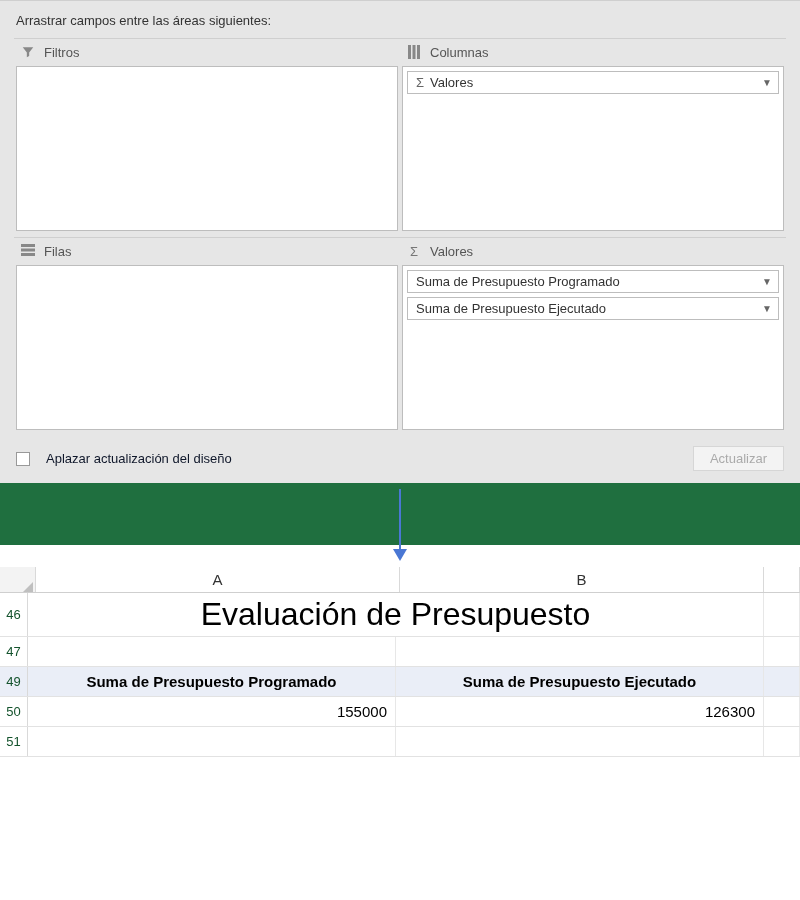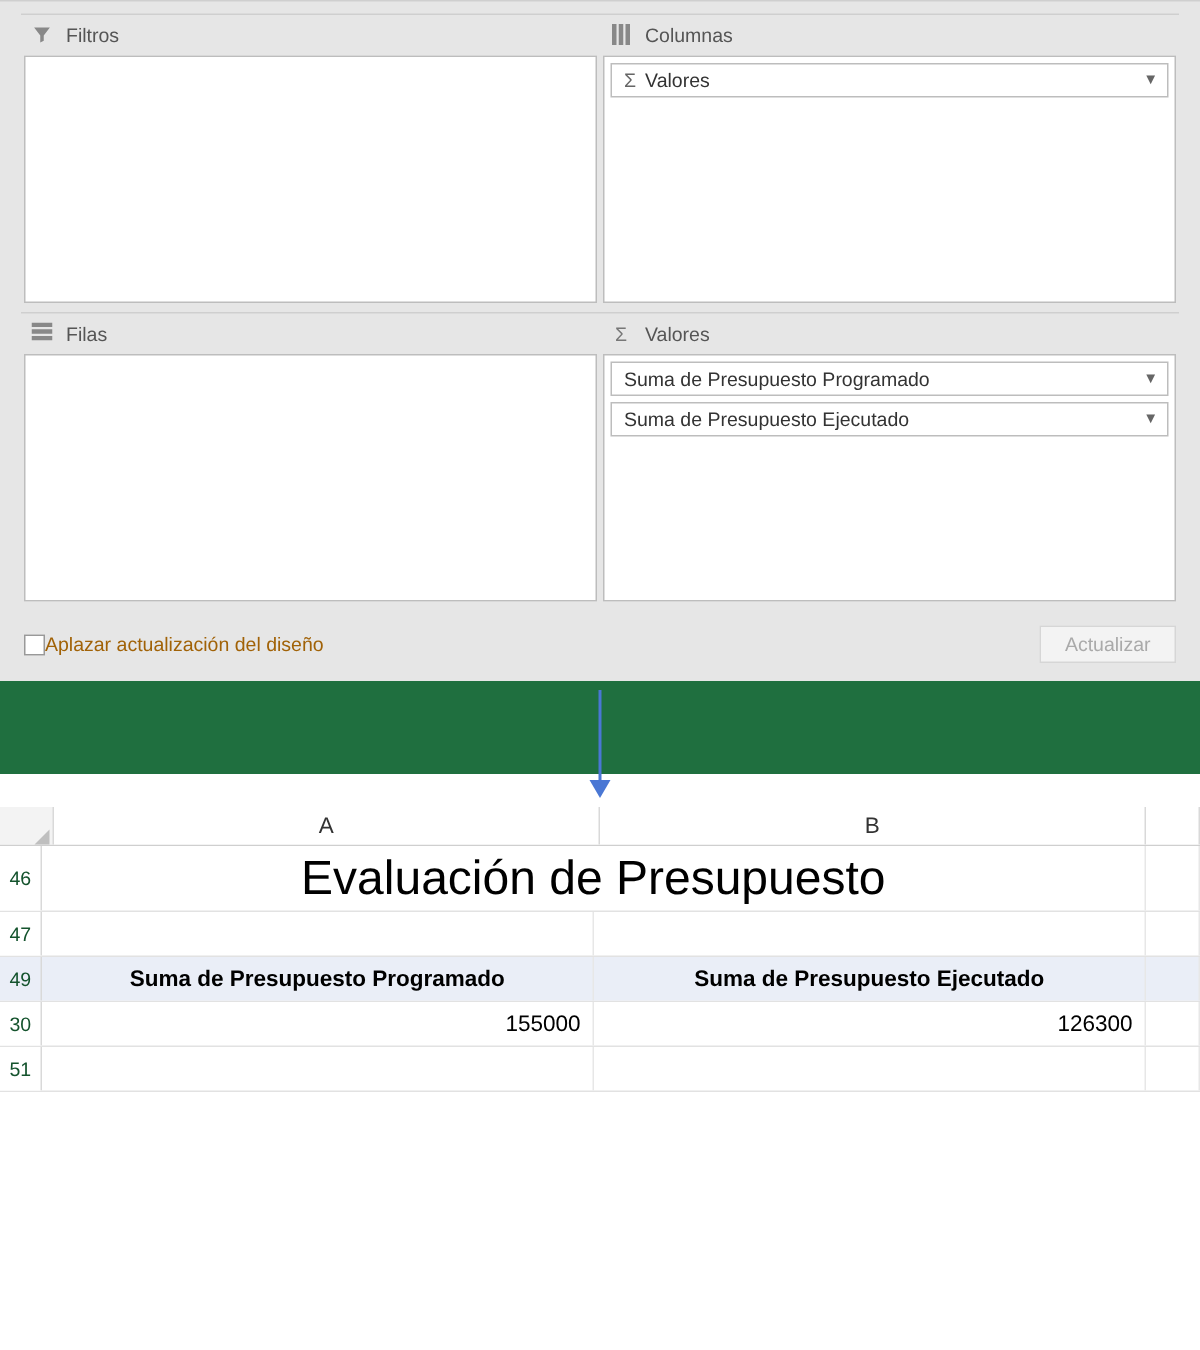--- a/index.html
+++ b/index.html
@@ -52,21 +52,21 @@
 }
 .field-pill .ico { color: #666; margin-right: 6px; }
 .field-pill .caret { color: #666; font-size: 10px; }
 
 .footer-row {
   display: flex;
   align-items: center;
   justify-content: space-between;
   padding: 10px 2px 2px 2px;
 }
-.chk-label { display: flex; align-items: center; gap: 0; font-size: 13px; color: #a16207; }
+.chk-label { display: flex; align-items: center; gap: 16px; font-size: 13px; color: #0f172a; }
 .chk {
   width: 14px; height: 14px;
   border: 1px solid #999; background: #fff;
 }
 .btn-update {
   font-size: 13px; color: #aaa;
   background: #f3f3f3;
   border: 1px solid #d6d6d6;
   padding: 4px 16px;
 }
@@ -145,20 +145,21 @@
 }
 .row.big { min-height: 44px; }
 .row.hdr .cell { background: #eaeef7; font-weight: 700; }
 .row.hdr .rh { background:#eaeef7;}
 .num { justify-content: flex-end; }
 </style>
 </head>
 <body>
 
 <div class="pivot-pane">
+  <div class="hint">Arrastrar campos entre las áreas siguientes:</div>
 
   <div class="areas">
 
     <div class="area">
       <div class="area-header">
         <span class="ico">
           <svg width="14" height="14" viewBox="0 0 24 24">
               <path fill="#888" d="M3 4h18l-7 9v6l-4 2v-8z"></path>
             </svg>
         </span>
@@ -256,21 +257,21 @@
     <div class="cell"></div>
     <div class="cell last"></div>
   </div>
   <div class="row hdr">
     <div class="rh">49</div>
     <div class="cell">Suma de Presupuesto Programado</div>
     <div class="cell">Suma de Presupuesto Ejecutado</div>
     <div class="cell last"></div>
   </div>
   <div class="row">
-    <div class="rh">30</div>
+    <div class="rh">50</div>
     <div class="cell num">155000</div>
     <div class="cell num">126300</div>
     <div class="cell last"></div>
   </div>
   <div class="row">
     <div class="rh">51</div>
     <div class="cell"></div>
     <div class="cell"></div>
     <div class="cell last"></div>
   </div>

